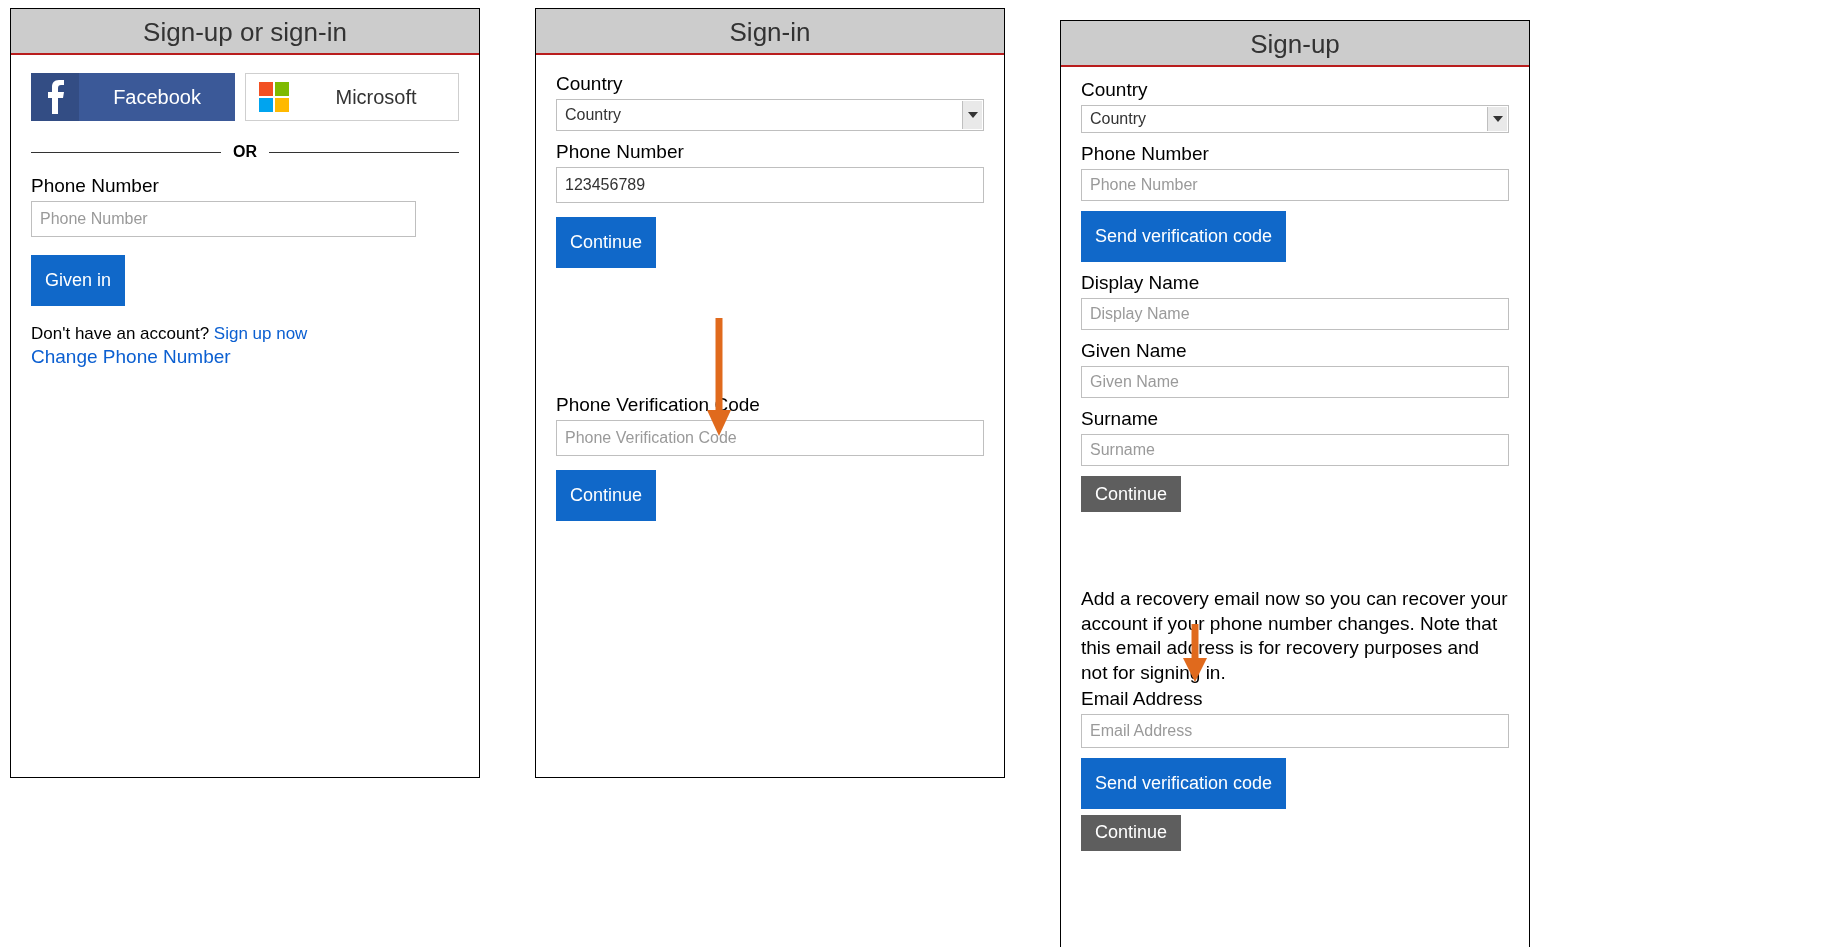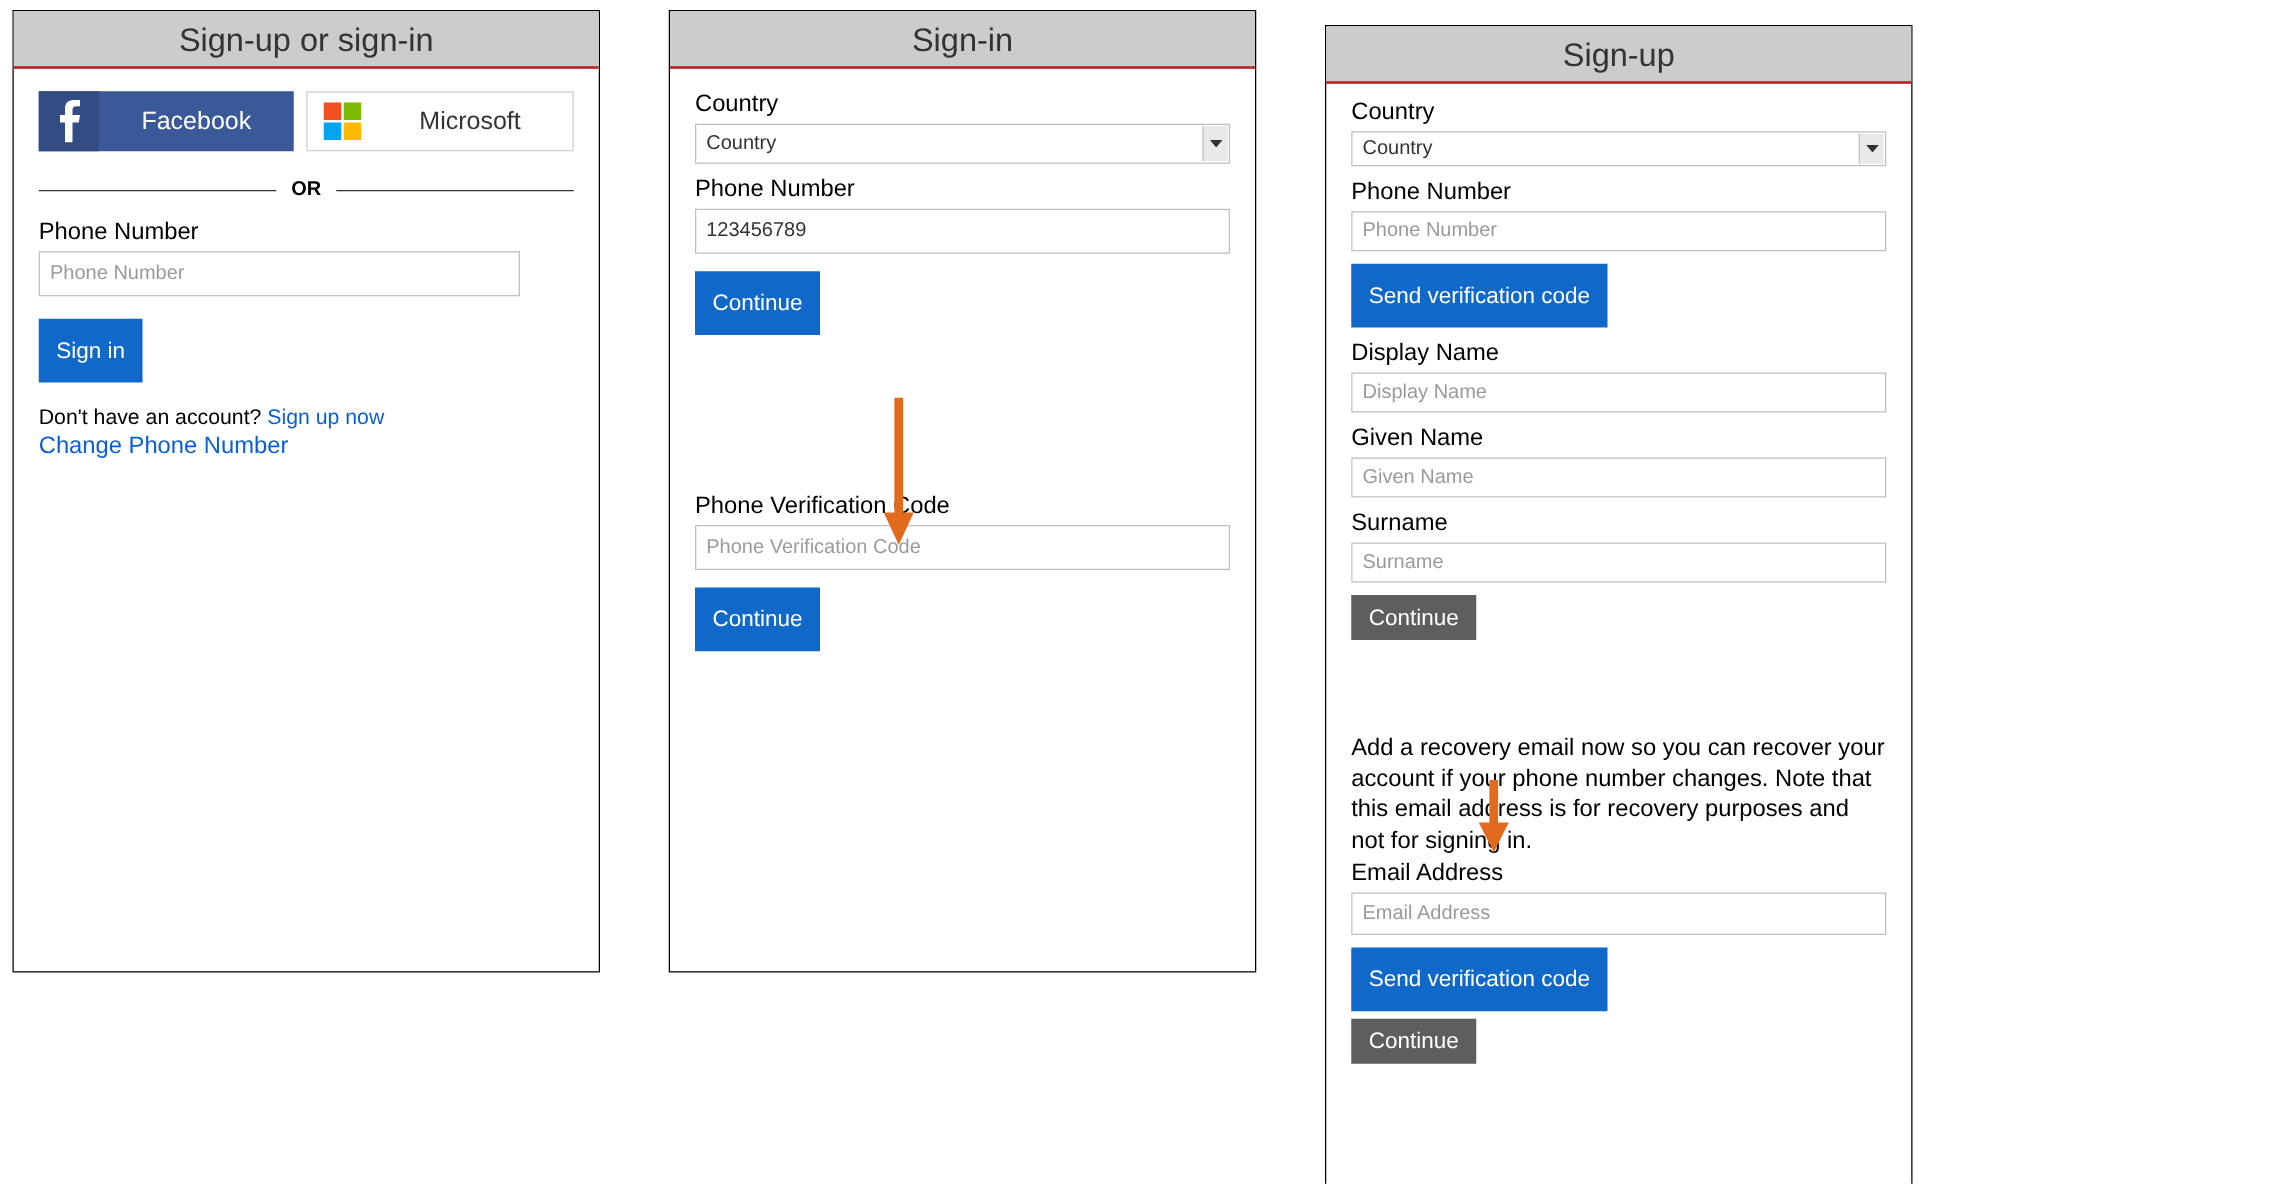--- a/index.html
+++ b/index.html
@@ -210,21 +210,21 @@
           <div class="ms-label">Microsoft</div>
         </div>
       </div>
       <div class="divider">
         <div class="line"></div>
         <div class="or">OR</div>
         <div class="line"></div>
       </div>
       <div class="label">Phone Number</div>
       <input class="text-input" style="width: 90%;" placeholder="Phone Number">
-      <button class="btn-blue mt18 block">Sign in</button>
+      <button class="btn-blue mt18 block">Given in</button>
       <div class="mt18" style="font-size:17px;">
         <span>Don't have an account? </span><span class="link">Sign up now</span>
       </div>
       <div style="font-size:19px; margin-top:2px;"><span class="link">Change Phone Number</span></div>
     </div>
   </div>
 
   <div class="panel" style="left:535px; top:8px; width:470px; height:770px;">
     <div class="panel-header">Sign-in</div>
     <div class="panel-body">

